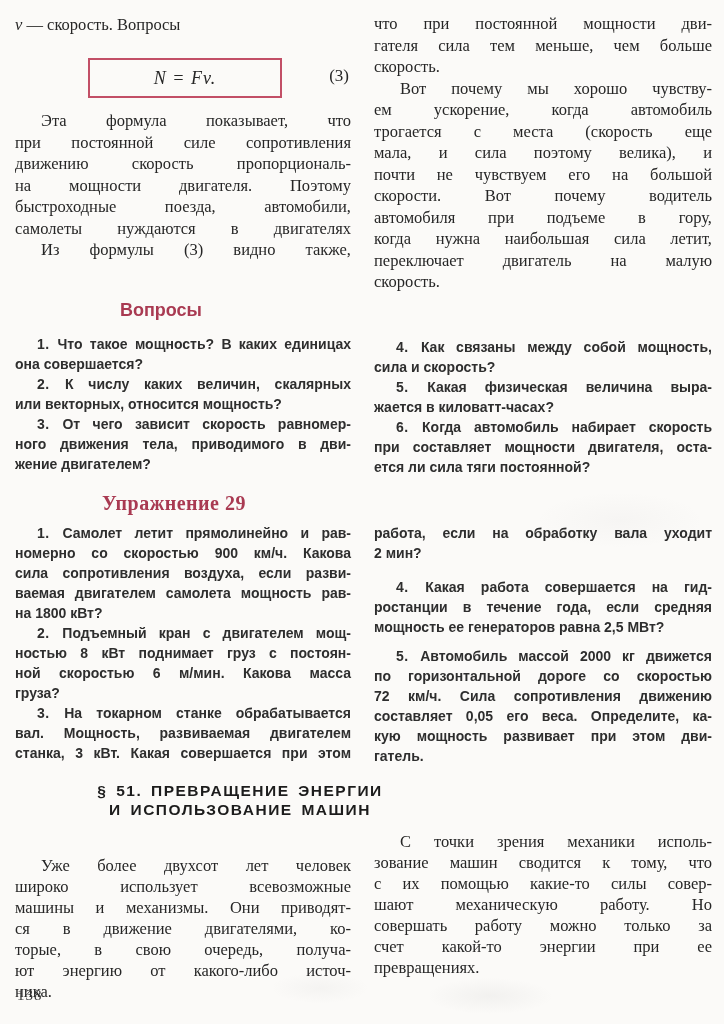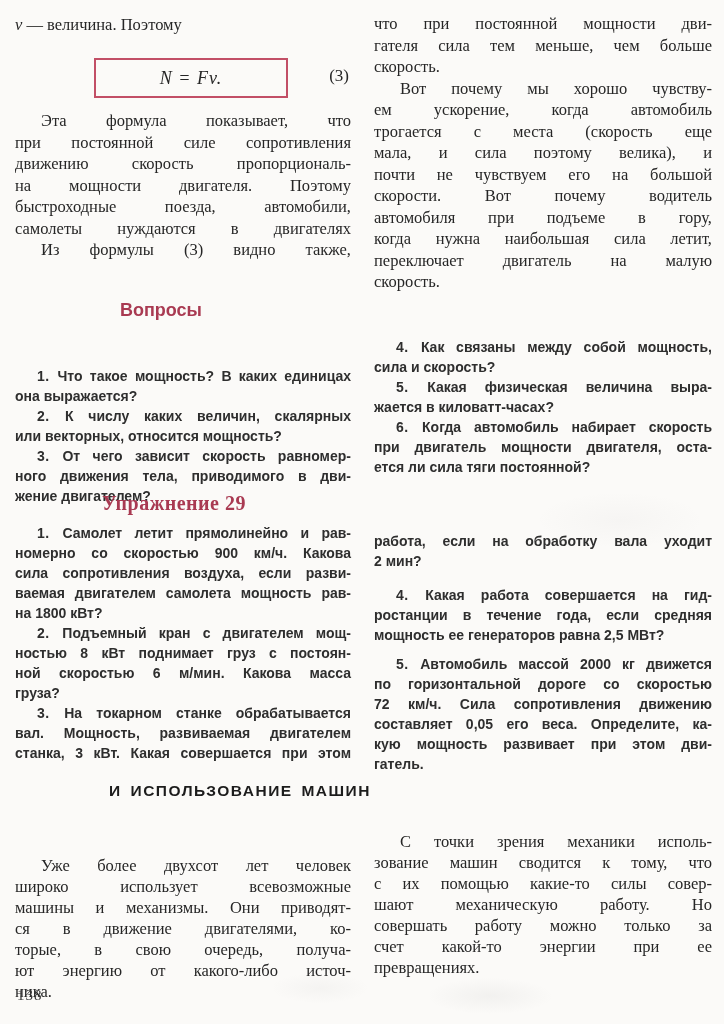--- a/index.html
+++ b/index.html
@@ -23,21 +23,21 @@
   .sans-block{font:bold 14px/20px "Liberation Sans","DejaVu Sans",sans-serif;color:#2e2e2e;}
   .ln{text-align:left;}
   .ln.jst{text-align:justify;text-align-last:justify;}
   .serif-block .ln.ind{text-indent:26px;}
   .sans-block .ln.ind{text-indent:22px;}
   .pnum{font-weight:bold;letter-spacing:0.5px;}
   .intro{font:16.5px/21px "Liberation Serif","DejaVu Serif",serif;}
   .intro::first-letter{font-style:italic;}
   .formula-row{height:42px;}
   .formula-box{
-    position:absolute;left:79px;top:0;width:190px;height:36px;
+    position:absolute;left:73px;top:0;width:190px;height:36px;
     border:2px solid var(--box-border,#c24f66);
     display:flex;align-items:center;justify-content:center;
   }
   .formula-expr{font-style:italic;font-size:18px;letter-spacing:1px;}
   .formula-num{position:absolute;right:2px;top:8px;font-size:17px;}
   .red-head-sans{
     font:bold 18px/22px "Liberation Sans","DejaVu Sans",sans-serif;
     color:var(--accent,#a93a52);
     text-align:center;
   }
@@ -50,21 +50,21 @@
     font:bold 15.5px/19px "Liberation Sans","DejaVu Sans",sans-serif;
     color:#1c1c1c;text-align:center;letter-spacing:1.5px;word-spacing:3px;
   }
   .page-num{font:15px/18px "Liberation Serif","DejaVu Serif",serif;color:#3a3a3a;letter-spacing:1px;}
 </style>
 </head>
 <body>
 
 <div class="page">
 
-  <div class="abs intro" style="left:15px;top:14px;width:336px;">v — величина. Поэтому</div>
+  <div class="abs intro" style="left:15px;top:14px;width:336px;">v — скорость. Вопросы</div>
 
   <div class="abs formula-row" style="left:15px;top:58px;width:336px;">
     <div class="formula-box">
       <span class="formula-expr">N = Fv.</span>
     </div>
     <span class="formula-num">(3)</span>
   </div>
 
   <div class="abs serif-block" style="left:15px;top:110px;width:336px;">
       <div class="ln jst ind">Эта формула показывает, что</div>
@@ -87,72 +87,73 @@
       <div class="ln jst">почти не чувствуем его на большой</div>
       <div class="ln jst">скорости. Вот почему водитель</div>
       <div class="ln jst">автомобиля при подъеме в гору,</div>
       <div class="ln jst">когда нужна наибольшая сила летит,</div>
       <div class="ln jst">переключает двигатель на малую</div>
       <div class="ln">скорость.</div>
     </div>
 
   <div class="abs red-head-sans" style="left:15px;top:299px;width:336px;transform:translateX(-22px);">Вопросы</div>
 
-  <div class="abs sans-block" style="left:15px;top:334px;width:336px;margin-top:32px;">
+  <div class="abs sans-block" style="left:15px;top:334px;width:336px;">
       <div class="ln jst ind"><span class="pnum">1. </span>Что такое мощность? В каких единицах</div>
-      <div class="ln">она выражается?</div>
+      <div class="ln">она совершается?</div>
       <div class="ln jst ind"><span class="pnum">2. </span>К числу каких величин, скалярных</div>
       <div class="ln">или векторных, относится мощность?</div>
       <div class="ln jst ind"><span class="pnum">3. </span>От чего зависит скорость равномер-</div>
       <div class="ln jst">ного движения тела, приводимого в дви-</div>
       <div class="ln">жение двигателем?</div>
     </div>
 
   <div class="abs sans-block" style="left:374px;top:337px;width:338px;">
       <div class="ln jst ind"><span class="pnum">4. </span>Как связаны между собой мощность,</div>
       <div class="ln">сила и скорость?</div>
       <div class="ln jst ind"><span class="pnum">5. </span>Какая физическая величина выра-</div>
       <div class="ln">жается в киловатт-часах?</div>
       <div class="ln jst ind"><span class="pnum">6. </span>Когда автомобиль набирает скорость</div>
-      <div class="ln jst">при двигатель мощности двигателя, оста-</div>
+      <div class="ln jst">при составляет мощности двигателя, оста-</div>
       <div class="ln">ется ли сила тяги постоянной?</div>
     </div>
 
   <div class="abs red-head-serif" style="left:6px;top:491px;width:336px;">Упражнение 29</div>
 
   <div class="abs sans-block" style="left:15px;top:523px;width:336px;">
       <div class="ln jst ind"><span class="pnum">1. </span>Самолет летит прямолинейно и рав-</div>
       <div class="ln jst">номерно со скоростью 900 км/ч. Какова</div>
       <div class="ln jst">сила сопротивления воздуха, если разви-</div>
       <div class="ln jst">ваемая двигателем самолета мощность рав-</div>
       <div class="ln">на 1800 кВт?</div>
       <div class="ln jst ind"><span class="pnum">2. </span>Подъемный кран с двигателем мощ-</div>
       <div class="ln jst">ностью 8 кВт поднимает груз с постоян-</div>
       <div class="ln jst">ной скоростью 6 м/мин. Какова масса</div>
       <div class="ln">груза?</div>
       <div class="ln jst ind"><span class="pnum">3. </span>На токарном станке обрабатывается</div>
       <div class="ln jst">вал. Мощность, развиваемая двигателем</div>
       <div class="ln jst">станка, 3 кВт. Какая совершается при этом</div>
     </div>
 
-  <div class="abs sans-block" style="left:374px;top:523px;width:338px;margin-top:8px;">
+  <div class="abs sans-block" style="left:374px;top:523px;width:338px;">
       <div class="ln jst">работа, если на обработку вала уходит</div>
       <div class="ln">2 мин?</div>
       <div class="ln jst ind" style="margin-top: 14px;"><span class="pnum">4. </span>Какая работа совершается на гид-</div>
       <div class="ln jst">ростанции в течение года, если средняя</div>
       <div class="ln">мощность ее генераторов равна 2,5 МВт?</div>
       <div class="ln jst ind" style="margin-top: 9px;"><span class="pnum">5. </span>Автомобиль массой 2000 кг движется</div>
       <div class="ln jst">по горизонтальной дороге со скоростью</div>
       <div class="ln jst">72 км/ч. Сила сопротивления движению</div>
       <div class="ln jst">составляет 0,05 его веса. Определите, ка-</div>
       <div class="ln jst">кую мощность развивает при этом дви-</div>
       <div class="ln">гатель.</div>
     </div>
 
   <div class="abs sec-head" style="left:40px;top:781px;width:400px;">
+    <div>§ 51. ПРЕВРАЩЕНИЕ ЭНЕРГИИ</div>
     <div>И ИСПОЛЬЗОВАНИЕ МАШИН</div>
   </div>
 
   <div class="abs serif-block lh21" style="left:15px;top:831px;width:336px;margin-top:24px;">
       <div class="ln jst ind">Уже более двухсот лет человек</div>
       <div class="ln jst">широко использует всевозможные</div>
       <div class="ln jst">машины и механизмы. Они приводят-</div>
       <div class="ln jst">ся в движение двигателями, ко-</div>
       <div class="ln jst">торые, в свою очередь, получа-</div>
       <div class="ln jst">ют энергию от какого-либо источ-</div>

